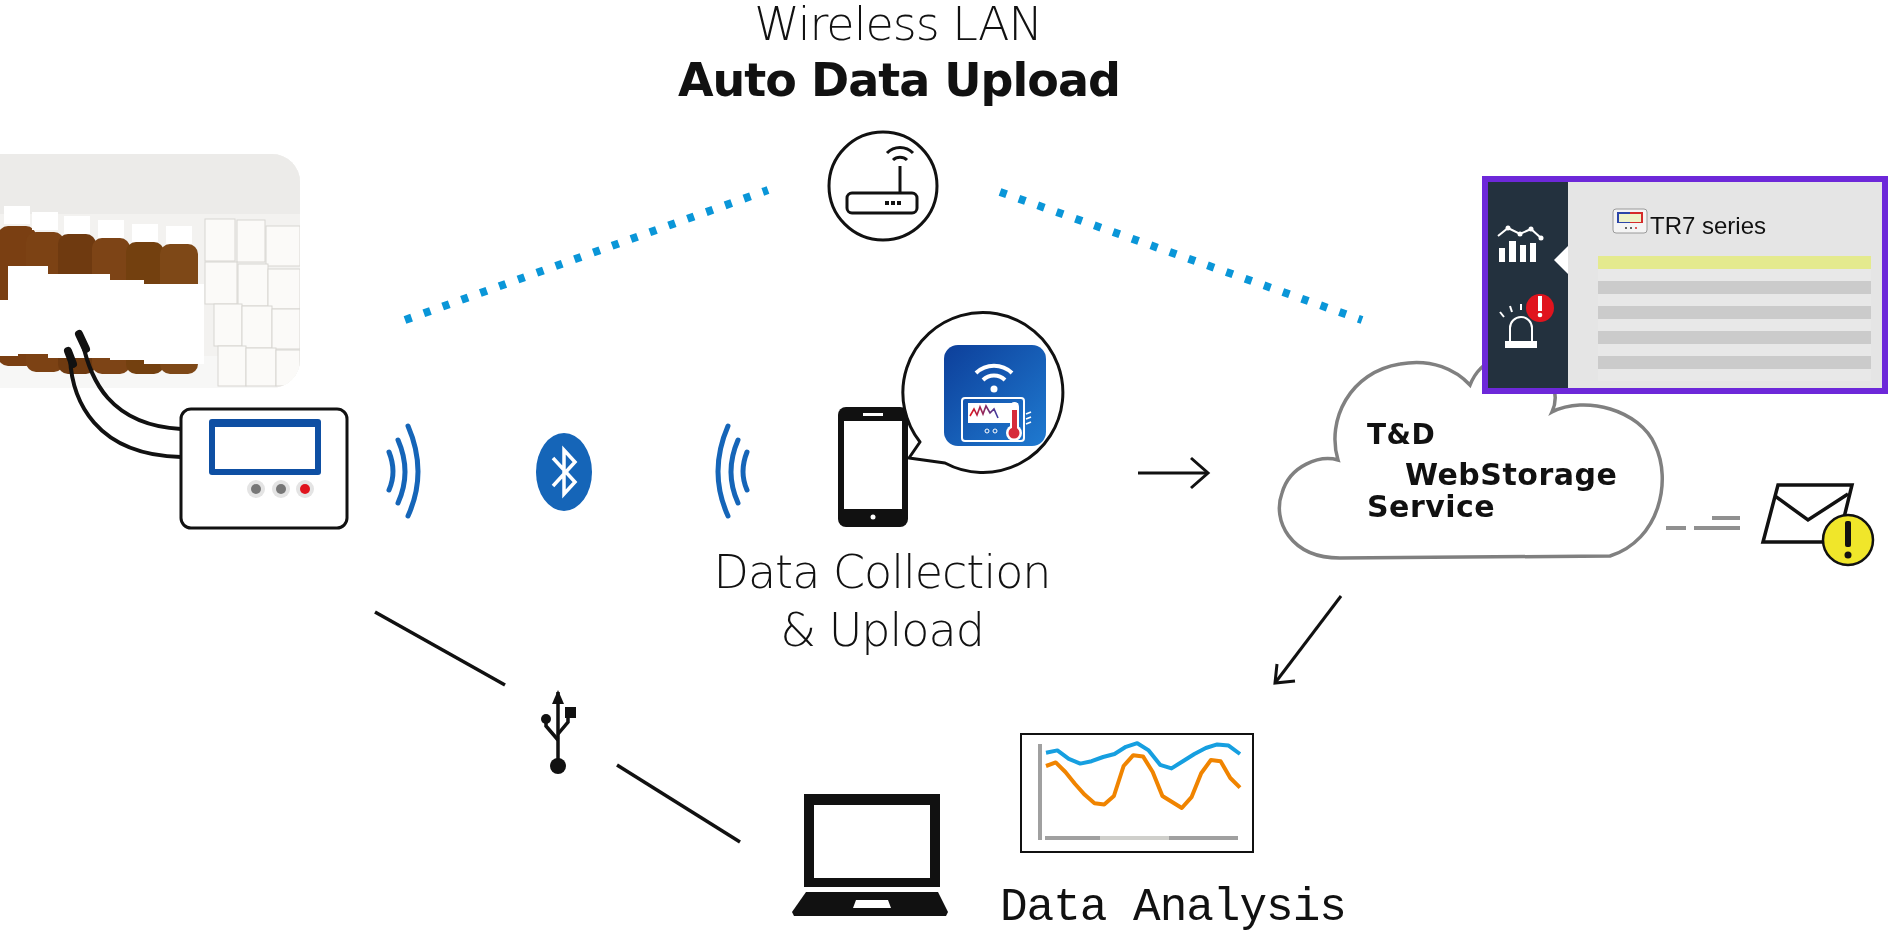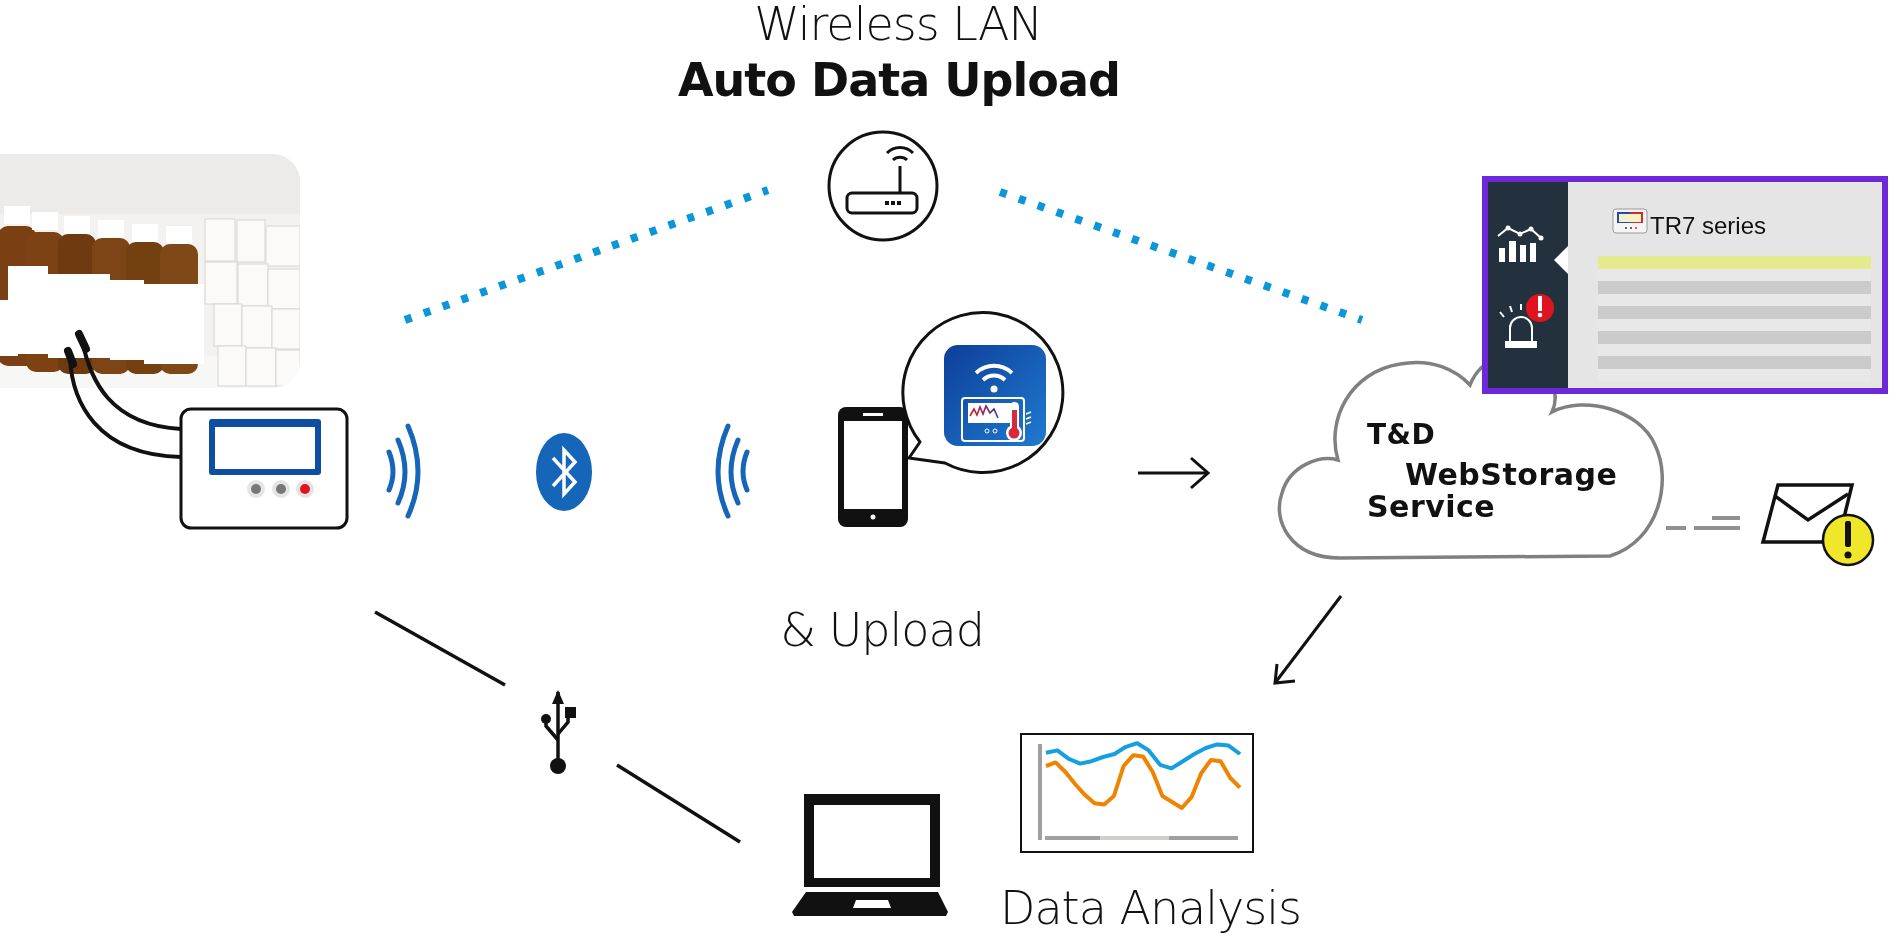--- a/index.html
+++ b/index.html
@@ -18,23 +18,24 @@
 </style>
 </head>
 <body>
 
 <div id="stage">
 
   <div class="label center" style="left:698px; top:-4px; width:400px;">Wireless LAN</div>
   <div class="label center" style="left:678px; top:52px; width:440px;font-weight:bold;">Auto Data Upload</div>
 
 
+  <div class="label center" style="left:682px; top:544px; width:400px;">Data Collection</div>
   <div class="label center" style="left:682px; top:602px; width:400px;text-align:center;">&amp; Upload</div>
 
-  <div class="label" style="left:1000px; top:880px;">Data Analysis</div>
+  <div class="label" style="left:1000px; top:880px;font-family:Liberation Mono, monospace;">Data Analysis</div>
 
   <div class="photo">
     <svg width="300" height="234" viewBox="0 0 300 234">
       <rect x="0" y="0" width="300" height="234" fill="#f3f2f0"></rect>
       <rect x="0" y="0" width="300" height="60" fill="#ecebe9"></rect>
 
       <rect x="0" y="202" width="300" height="32" fill="#f7f7f6"></rect>
 
       <g fill="#fbfaf8" stroke="#d8d6d2" stroke-width="1">
         <rect x="205" y="65" width="30" height="42"></rect>

